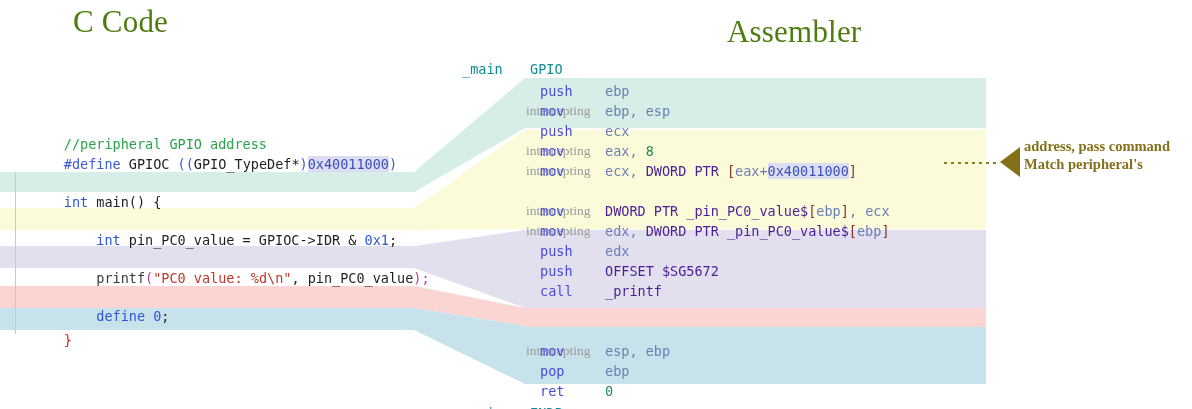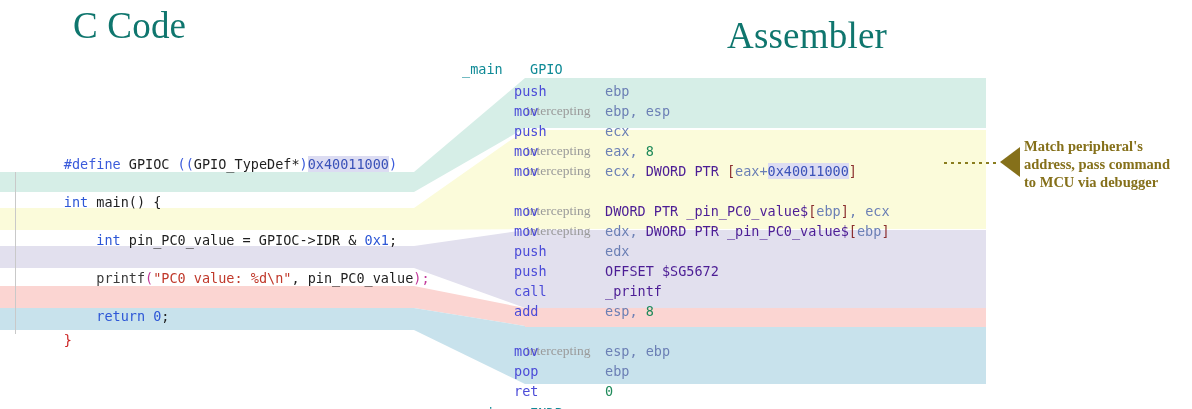--- a/index.html
+++ b/index.html
@@ -9,22 +9,22 @@
     font-family:"DejaVu Sans Mono", monospace;
     overflow:hidden;
     position:relative;
   }
   #stage{position:absolute;left:0;top:0;width:1192px;height:409px;}
 
   
   .heading{
     position:absolute;
     font-family:"Liberation Serif", serif;
-    font-size:37px;
-    color:#0f766e;
+    font-size:31px;
+    color:#4d7c0f;
     white-space:nowrap;
     letter-spacing:.2px;
   }
   #h-c{left:73px;top:4px;}
   #h-asm{left:727px;top:14px;}
 
   
   #ribbons{position:absolute;left:0;top:0;width:1192px;height:409px;}
 
   
@@ -51,21 +51,21 @@
   }
   .icept{
     position:absolute;left:106px;top:0;
     font-family:"Liberation Serif", serif;
     font-size:13.5px;line-height:20px;
     color:#9a9a9a;
     text-align:right;width:0;
     white-space:nowrap;
     transform:translateX(-100%);
   }
-  .amn{position:absolute;left:94px;top:0;white-space:pre;text-align:center;}
+  .amn{position:absolute;left:120px;top:0;white-space:pre;text-align:center;}
   .aop{position:absolute;left:185px;top:0;white-space:pre;}
   .alabel{position:absolute;left:42px;top:0;white-space:pre;}
   .akw{position:absolute;left:110px;top:0;white-space:pre;}
 
   
   .k-mnem{color:#4b4bd8;}
   .k-reg{color:#6b7fb5;}
   .k-num{color:#1f8a5a;}
   .k-ptr{color:#4c1d95;}
   .k-brk{color:#8b2f2f;}
@@ -129,39 +129,42 @@
     <rect x="525" y="308" width="461" height="19" fill="#fbd5d2"></rect>
     <rect x="525" y="327" width="461" height="57" fill="#c8e2ec"></rect>
   </svg>
 
   <div class="heading" id="h-c">C Code</div>
   <div class="heading" id="h-asm">Assembler</div>
 
   <div id="cpane">
     <div class="c-gutter"></div>
 
+    <div class="cline" style="top:4px;left:15px;">
+      <span class="c-cmt">//peripheral GPIO address</span>
+    </div>
 
     <div class="cline" style="top:24px;left:15px;">
       <span class="c-pre">#define </span><span class="c-id">GPIOC </span><span class="c-pre">((</span><span class="c-id">GPIO_TypeDef*</span><span class="c-pre">)</span><span class="c-addr">0x40011000</span><span class="c-pre">)</span>
     </div>
 
     <div class="cline" style="top:62px;left:15px;">
       <span class="c-kw">int </span><span class="c-id">main</span><span class="c-id">() {</span>
     </div>
 
     <div class="cline" style="top:100px;left:15px;">
       <span>    </span><span class="c-kw">int </span><span class="c-id">pin_PC0_value = GPIOC-&gt;IDR &amp; </span><span class="c-num">0x1</span><span class="c-id">;</span>
     </div>
 
     <div class="cline" style="top:138px;left:15px;">
       <span>    </span><span class="c-id" style="color:#3a3a3a">printf</span><span class="c-pun">(</span><span class="c-str">"PC0 value: %d\n"</span><span class="c-id">, pin_PC0_value</span><span class="c-pun">);</span>
     </div>
 
     <div class="cline" style="top:176px;left:15px;">
-      <span>    </span><span class="c-kw">return </span><span class="c-num">0</span><span class="c-id">;</span>
+      <span>    </span><span class="c-kw">define </span><span class="c-num">0</span><span class="c-id">;</span>
     </div>
 
     <div class="cline" style="top:200px;left:15px;">
       <span class="c-brace">}</span>
     </div>
   </div>
 
   <div id="apane">
 
     <div class="arow" style="top:4px;">
@@ -218,24 +221,20 @@
     <div class="arow" style="top:206px;">
       <span class="amn k-mnem">push</span>
       <span class="aop k-sym">OFFSET $SG5672</span>
     </div>
 
     <div class="arow" style="top:226px;">
       <span class="amn k-mnem">call</span>
       <span class="aop k-sym">_printf</span>
     </div>
 
-    <div class="arow" style="top:246px;">
-      <span class="amn k-mnem">add</span>
-      <span class="aop"><span class="k-reg">esp, </span><span class="k-num">8</span></span>
-    </div>
 
 
     <div class="arow" style="top:286px;">
       <span class="icept">intercepting</span>
       <span class="amn k-mnem">mov</span>
       <span class="aop k-reg">esp, ebp</span>
     </div>
 
     <div class="arow" style="top:306px;">
       <span class="amn k-mnem">pop</span>
@@ -249,18 +248,17 @@
 
     <div class="arow" style="top:348px;">
       <span class="alabel k-proc">_main</span>
       <span class="akw k-proc">ENDP</span>
     </div>
   </div>
 
   <div id="dots"></div>
   <div id="arrow"></div>
   <div id="note">
+    <div>address, pass command</div>
     <div>Match peripheral's</div>
-    <div>address, pass command</div>
-    <div>to MCU via debugger</div>
   </div>
 
 </div>
 
 </body></html>

